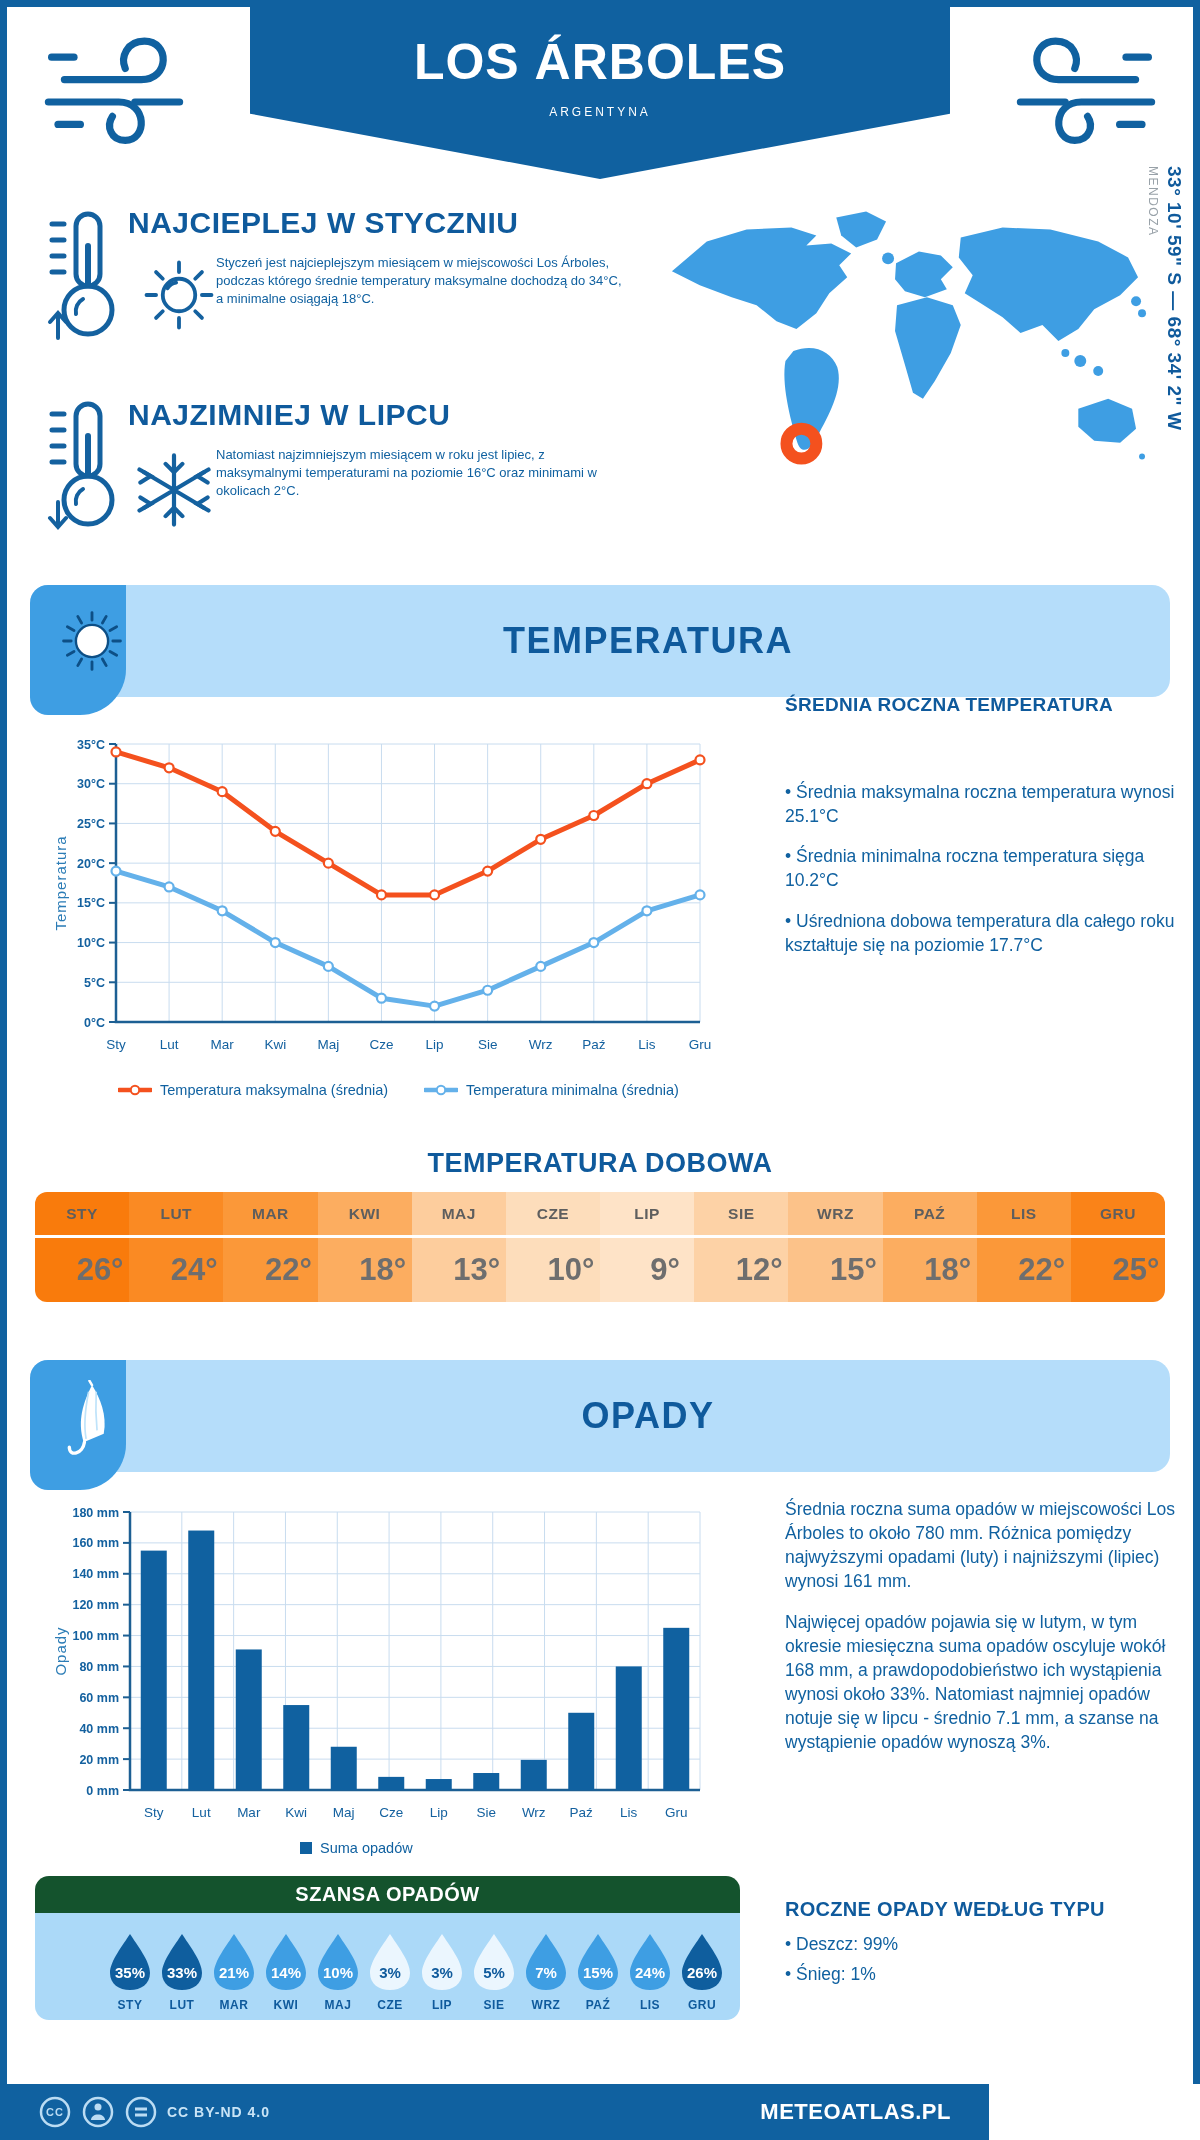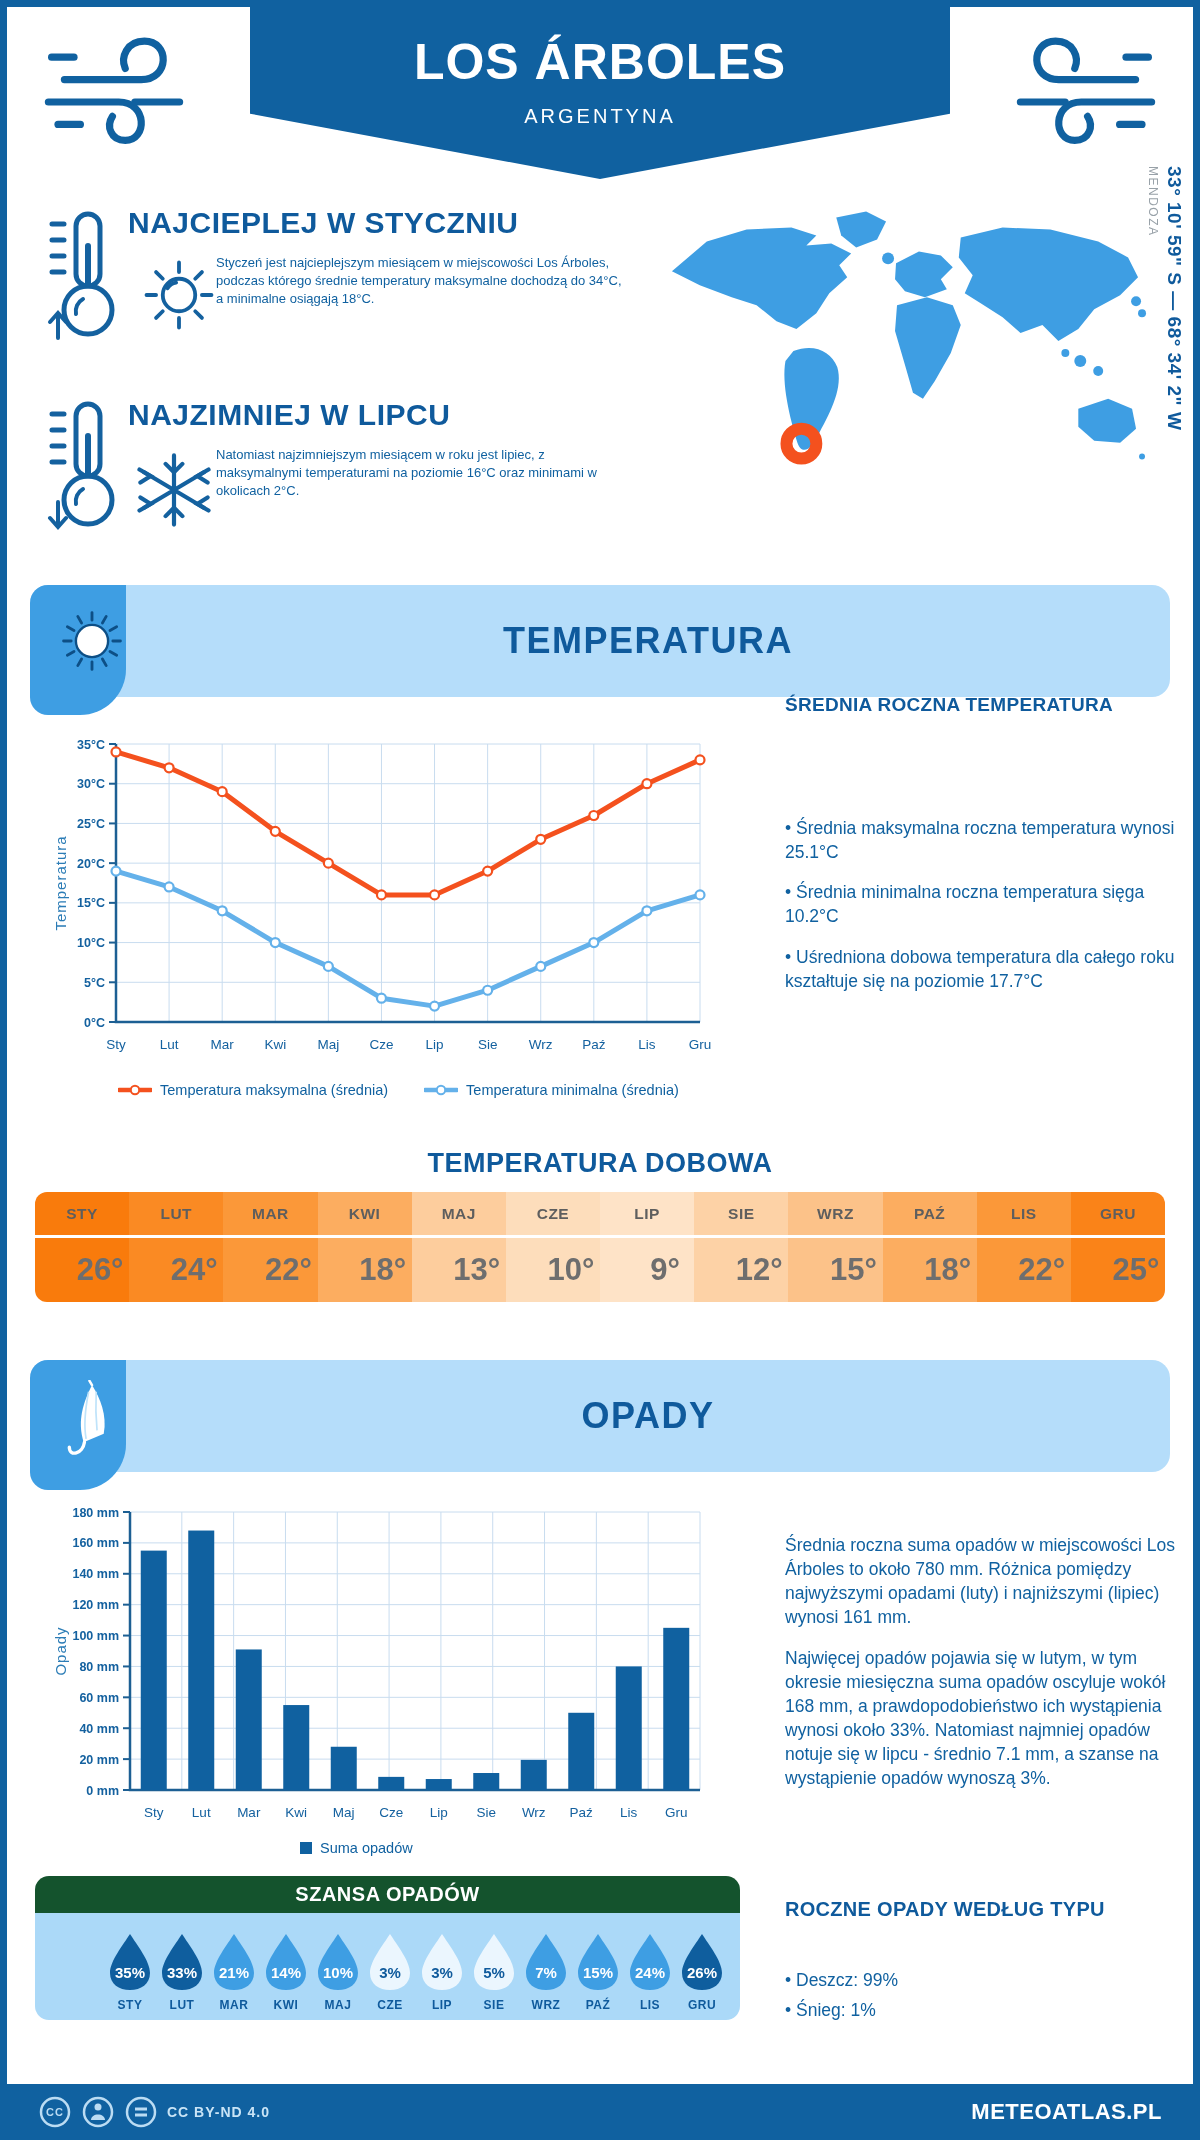--- a/index.html
+++ b/index.html
@@ -7,21 +7,21 @@
         font-family:"Liberation Sans","DejaVu Sans",sans-serif;margin:0 auto;}
   .edge{position:absolute;background:#1061A0;}
   #edge-top{left:0;top:0;width:1200px;height:7px;}
   #edge-left{left:0;top:0;width:7px;height:2084px;}
   #edge-right{right:0;top:0;width:7px;height:2084px;}
 
   
   #banner{position:absolute;left:250px;top:7px;width:700px;height:172px;background:#1061A0;
           clip-path:polygon(0 0,100% 0,100% 62%,50% 100%,0 62%);text-align:center;color:#fff;}
   #banner h1{margin:26px 0 0;font-size:50px;letter-spacing:1px;}
-  #banner .sub{display:block;margin-top:14px;font-size:20px;letter-spacing:3px;}
+  #banner .sub{display:block;margin-top:14px;font-size:12px;letter-spacing:3px;}
   .windicon{position:absolute;top:22px;}
   #wind-left{left:38px;}
   #wind-right{left:962px;transform:scaleX(-1);}
 
   
   .hl-heading{position:absolute;left:128px;color:#0F5A9C;font-size:30px;font-weight:bold;letter-spacing:.5px;}
   .hl-text{position:absolute;left:216px;width:408px;color:#1061A0;font-size:13px;line-height:1.38;}
   .absicon{position:absolute;}
 
   
@@ -41,21 +41,21 @@
   
   .chart{position:absolute;left:52px;width:664px;height:354px;}
   svg text.tick{font-size:12.5px;font-weight:bold;fill:#14619F;font-family:"Liberation Sans",sans-serif;}
   svg text.xtick{font-size:13.5px;fill:#14619F;font-family:"Liberation Sans",sans-serif;}
   svg text.axis-title{font-size:15px;fill:#2B7CB6;letter-spacing:1px;font-family:"Liberation Sans",sans-serif;}
   .legend-row{position:absolute;display:flex;gap:36px;align-items:center;color:#1061A0;font-size:14.5px;}
   .legend-item{display:flex;align-items:center;gap:8px;}
 
   
   .col-head{position:absolute;left:785px;color:#0F5A9C;font-size:19px;font-weight:bold;letter-spacing:.3px;}
-  .col-text{position:absolute;left:785px;width:398px;color:#1061A0;font-size:17.5px;line-height:1.38;margin-top:36px;}
+  .col-text{position:absolute;left:785px;width:398px;color:#1061A0;font-size:17.5px;line-height:1.38;}
   .col-text p{margin:0 0 16px;}
 
   
   #daily-title{position:absolute;left:0;top:1148px;width:1200px;text-align:center;color:#0F5A9C;
                font-size:27px;font-weight:bold;letter-spacing:.5px;}
   #daily-table{position:absolute;left:35px;top:1192px;width:1130px;height:110px;border-radius:12px;
                overflow:hidden;display:flex;}
   .day-col{flex:1;display:flex;flex-direction:column;}
   .day-col .m{height:43px;display:flex;align-items:center;justify-content:center;font-size:15.5px;
               font-weight:bold;color:#5E5E5E;letter-spacing:.5px;border-bottom:3px solid #fff;}
@@ -64,21 +64,21 @@
 
   
   #chance{position:absolute;left:35px;top:1876px;width:705px;height:144px;border-radius:14px;overflow:hidden;}
   #chance .chead{height:37px;background:#14532d;color:#fff;display:flex;align-items:center;justify-content:center;
                  font-size:20px;font-weight:bold;letter-spacing:.5px;}
   #chance .cbody{height:107px;background:#ABD9F8;display:flex;justify-content:flex-end;padding:18px 12px 0;}
   .dropitem{width:52px;text-align:center;}
   .dropitem .mo{display:block;margin-top:1px;font-size:12px;font-weight:bold;color:#0F5A9C;letter-spacing:.5px;}
 
   
-  #footer{position:absolute;left:0;top:2084px;width:1200px;height:56px;background:#1061A0;display:flex;
+  #footer{position:absolute;left:0;top:2084px;width:989px;height:56px;background:#1061A0;display:flex;
           align-items:center;justify-content:space-between;padding:0 38px;box-sizing:border-box;}
   #footer .lic{display:flex;align-items:center;gap:9px;color:#C9E4F6;font-size:14px;font-weight:bold;letter-spacing:1px;}
   #footer .site{color:#fff;font-size:22px;font-weight:bold;letter-spacing:.5px;}
 </style>
 </head>
 <body>
 
 <div id="page">
   <div class="edge" id="edge-top"></div>
   <div class="edge" id="edge-left"></div>

